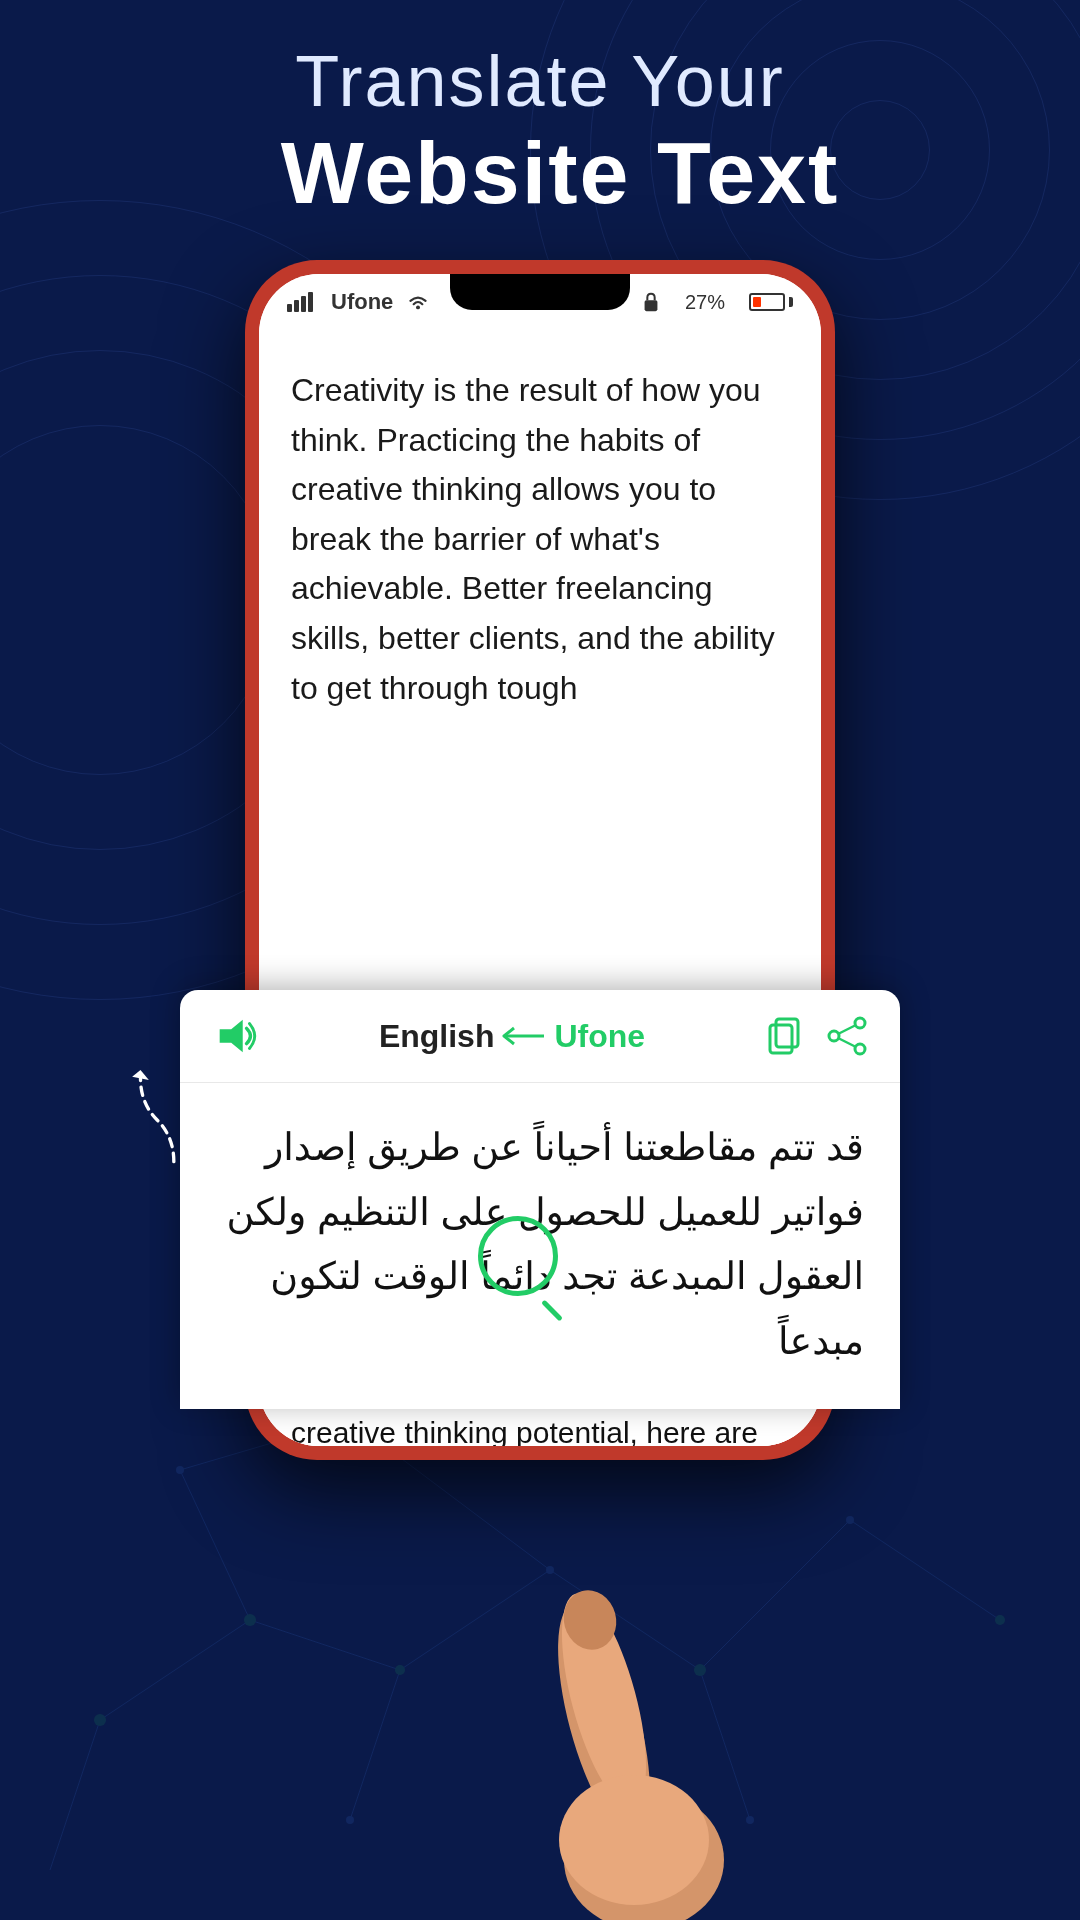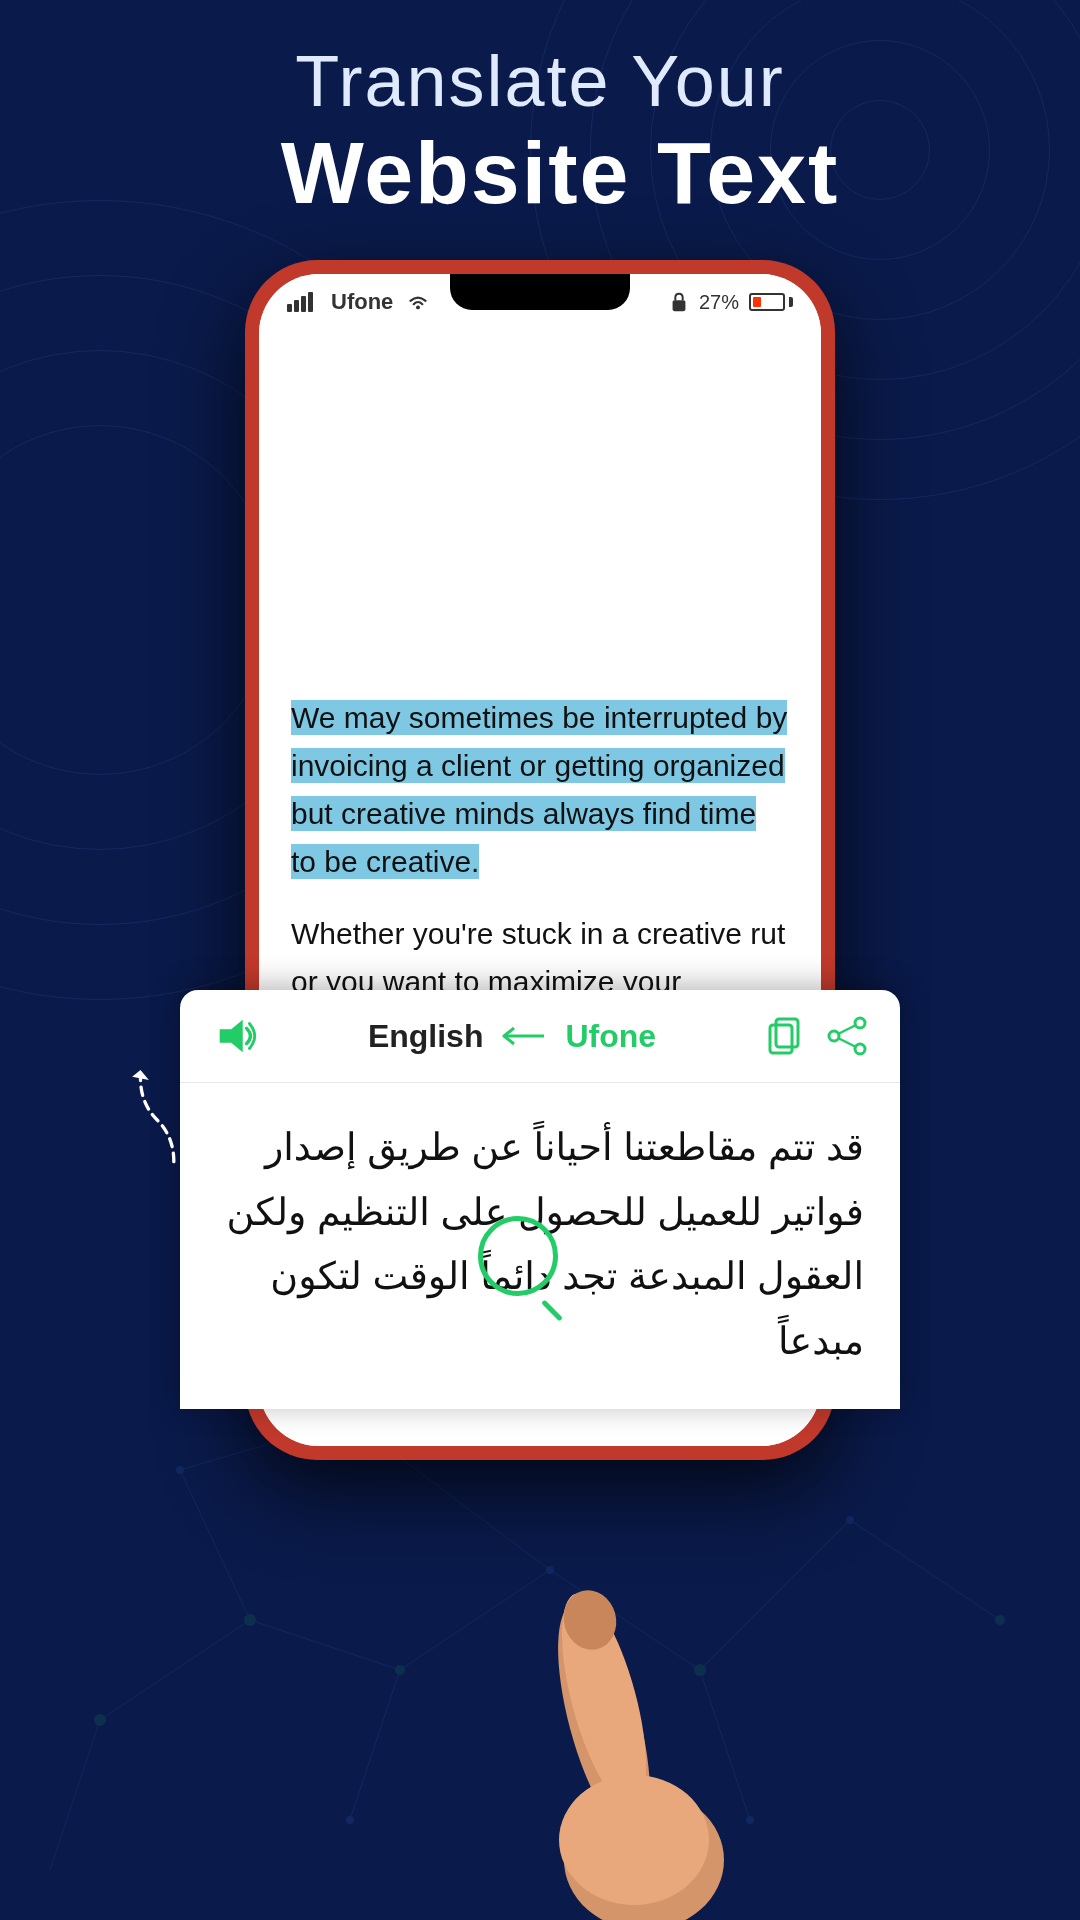--- a/index.html
+++ b/index.html
@@ -111,21 +111,21 @@
     }
     .signal-bar {
       background: #333;
       width: 5px;
       border-radius: 1px;
     }
 
     .status-right {
       display: flex;
       align-items: center;
-      gap: 10px;
+      gap: 24px;
       font-size: 20px;
       justify-content: center;
     }
 
     .battery {
       display: flex;
       align-items: center;
       gap: 3px;
     }
 
@@ -217,21 +217,21 @@
     }
 
     .speaker-icon {
       width: 48px;
       height: 48px;
     }
 
     .toolbar-center {
       display: flex;
       align-items: center;
-      gap: 16px;
+      gap: 5px;
       font-size: 32px;
       font-weight: 500;
       color: #222;
     }
 
     .lang-from {
       color: #222;
       font-weight: 600;
     }
 
@@ -428,20 +428,23 @@
             <div class="battery-icon">
               <div class="battery-fill"></div>
             </div>
             <div class="battery-tip"></div>
           </div>
         </div>
       </div>
 
       <div class="phone-content">
 
+        <div class="website-text">
+          <span>Creativity is the result of how you think. Practicing the habits of creative thinking allows you to break the barrier of what's achievable. Better freelancing skills, better clients, and the ability to get through tough</span>
+        </div>
 
         <div class="phone-lower-content" style="margin-top: 340px;">
           <div class="highlighted-para">
             <span class="highlight">We may sometimes be interrupted by invoicing a client or getting organized but creative minds always find time to be creative.</span>
           </div>
           <div class="normal-para">
             <span>Whether you're stuck in a creative rut or you want to maximize your creative thinking potential, here are the habits of creative thinkers to learn from.</span>
           </div>
 
         </div>

